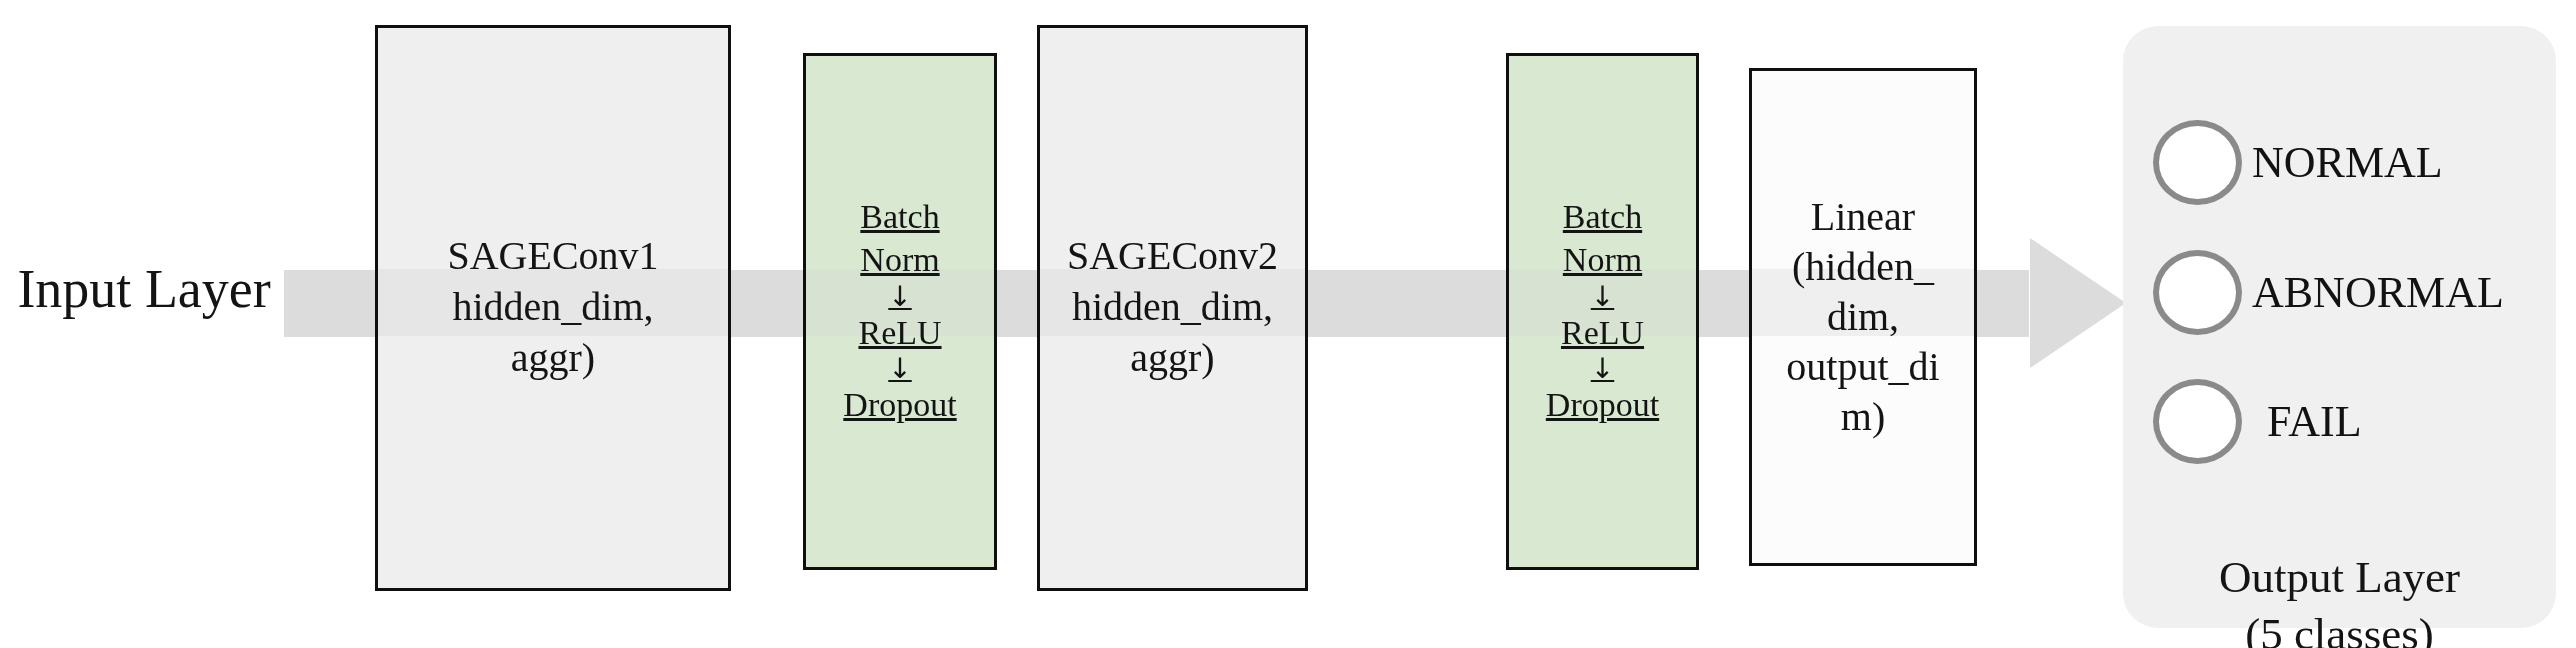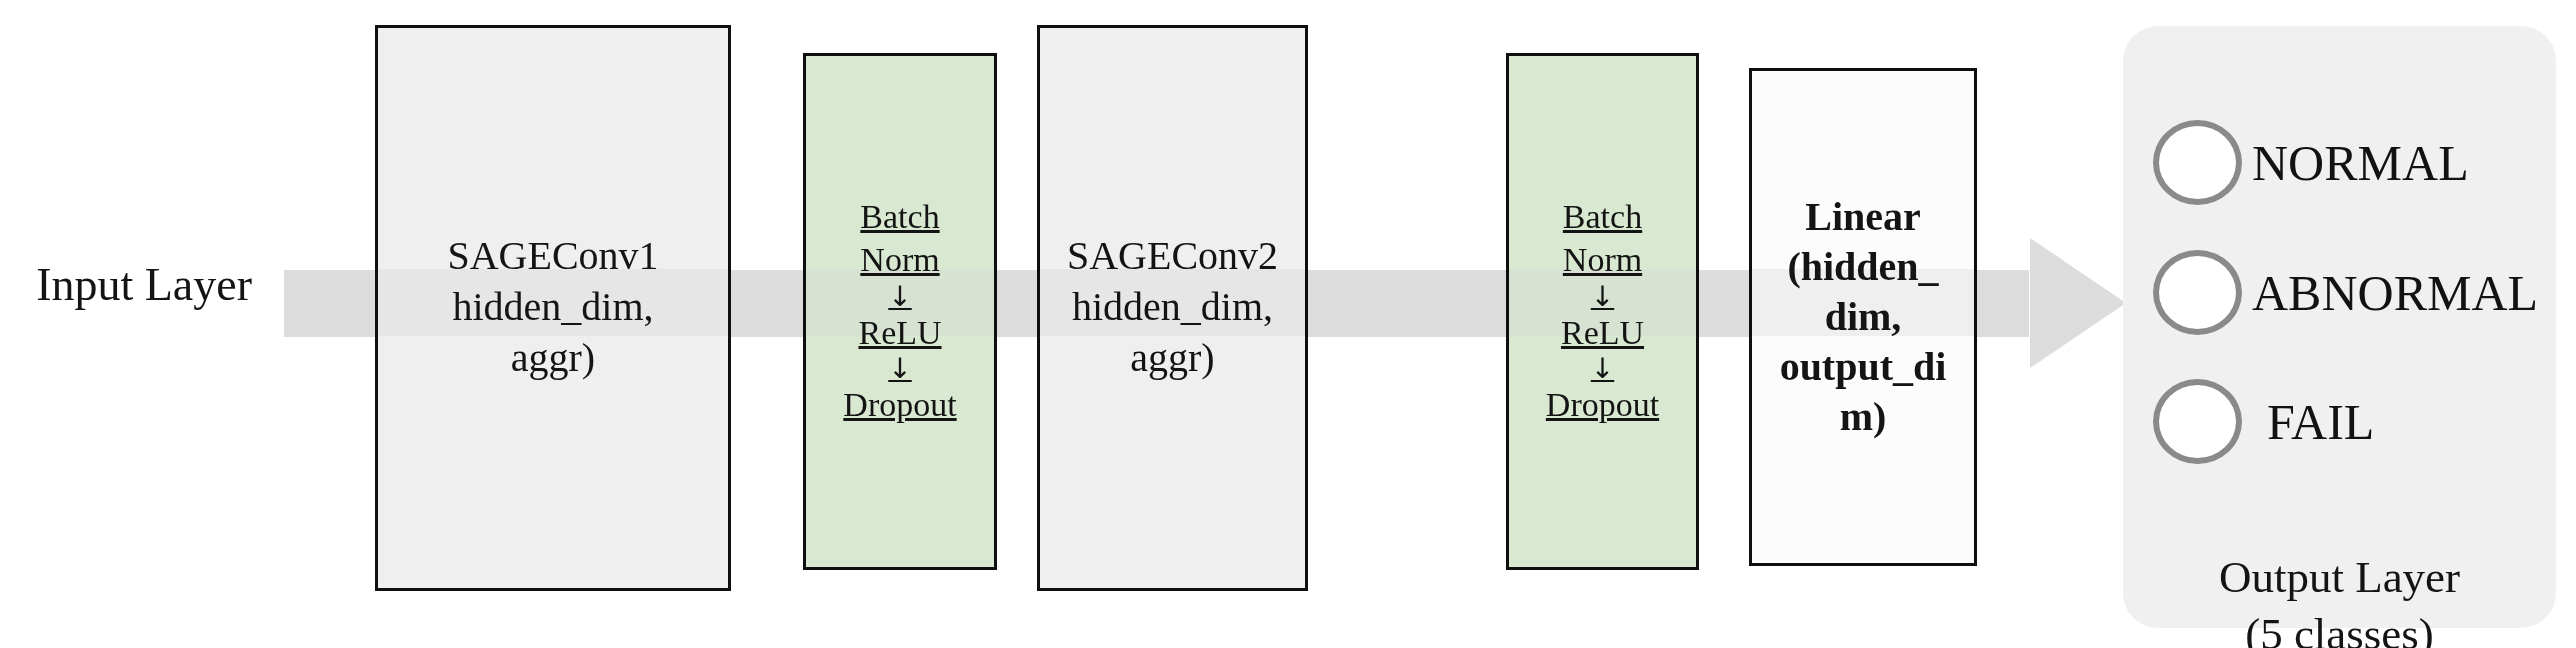--- a/index.html
+++ b/index.html
@@ -11,21 +11,21 @@
     font-family: "Liberation Serif", "DejaVu Serif", serif;
     color: #141414;
     overflow: hidden;
   }
 
   
   .input-label {
     position: absolute;
     left: 3.1px; top: 259px; width: 282px;
     text-align: center;
-    font-size: 46px;
+    font-size: 54px;
     line-height: 1.13;
     white-space: nowrap;
   }
 
   
   .flow-band {
     position: absolute;
     left: 284px; top: 270px;
     width: 1745px; height: 67px;
     background: var(--band, #dcdcdc);
@@ -58,21 +58,21 @@
     position: absolute;
     left: 0; width: 100%;
     height: 67px;
     background: rgba(214, 214, 214, 0.35);
     pointer-events: none;
   }
   .block .line { position: relative; z-index: 1; white-space: nowrap; }
 
   .block.gray  { background: var(--grayfill, #efefef); font-size: 40px; line-height: 1.27; }
   .block.green { background: var(--greenfill, #d9e8d1); font-size: 34px; line-height: 1.26; text-decoration: underline; }
-  .block.white { background: var(--whitefill, #fcfcfc); font-size: 40px; line-height: 1.25; font-weight: bold; }
+  .block.white { background: var(--whitefill, #fcfcfc); font-size: 40px; line-height: 1.25; }
 
   .block.gray  .stripe { top: 241px; }
   .block.green .stripe { top: 213px; }
   .block.white .stripe { top: 198px; }
 
   #block-sageconv1 { left: 375px;  top: 24.5px;  width: 356px; height: 566px; }
   #block-bnrelu1   { left: 803px; top: 53px;  width: 194px; height: 517px; }
   #block-sageconv2 { left: 1037px; top: 24.5px;  width: 271px; height: 566px; }
   #block-bnrelu2   { left: 1506px; top: 53px;  width: 193px; height: 517px; }
   #block-linear    { left: 1749px; top: 68px; width: 228px; height: 498px; }
@@ -104,21 +104,21 @@
   #class-row-2 { top: 353px; }
   .node-circle {
     box-sizing: border-box;
     width: 89px; height: 85px;
     border-radius: 50%;
     border: 6.3px solid var(--circle, #8a8a8a);
     background: #ffffff;
     flex: 0 0 auto;
   }
   .class-label {
-    font-size: 50px;
+    font-size: 44px;
     white-space: nowrap;
     color: #121212;
   }
   #class-row-2 .class-label { margin-left: 15px; }
   .panel-caption {
     position: absolute;
     left: 0; right: 0; top: 479px;
     text-align: center;
     font-size: 45px;
     line-height: 1.25;

